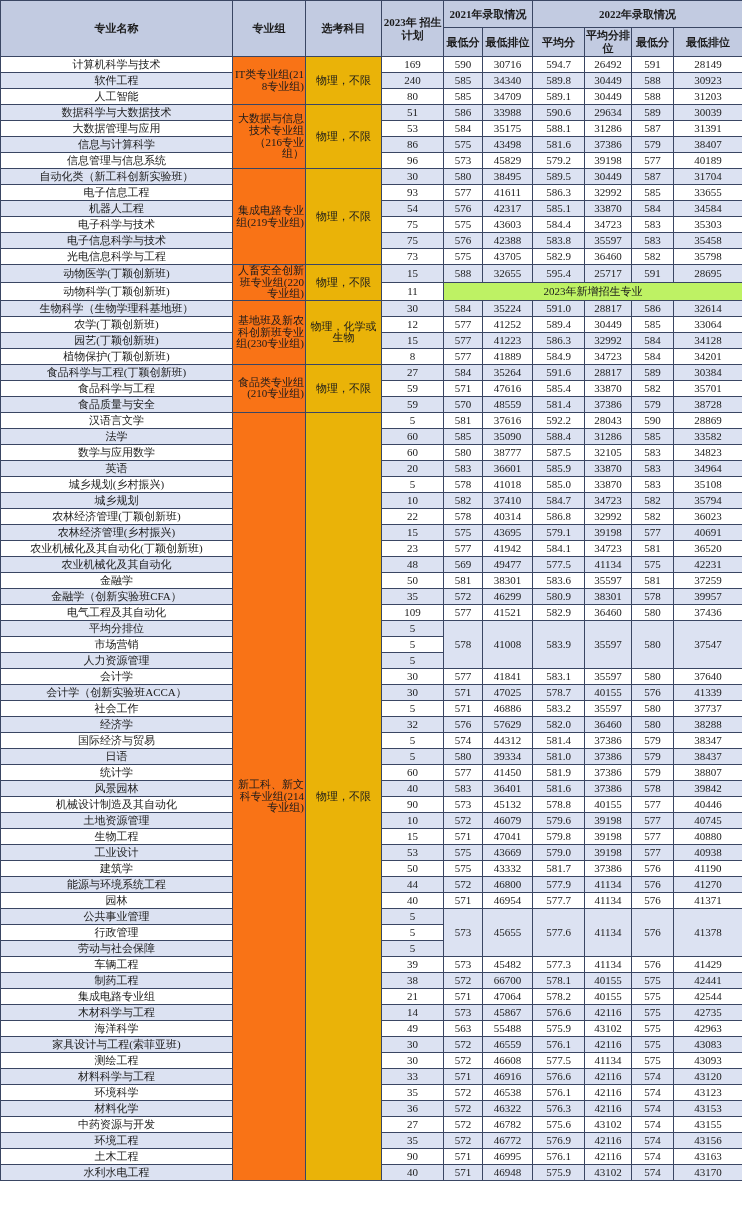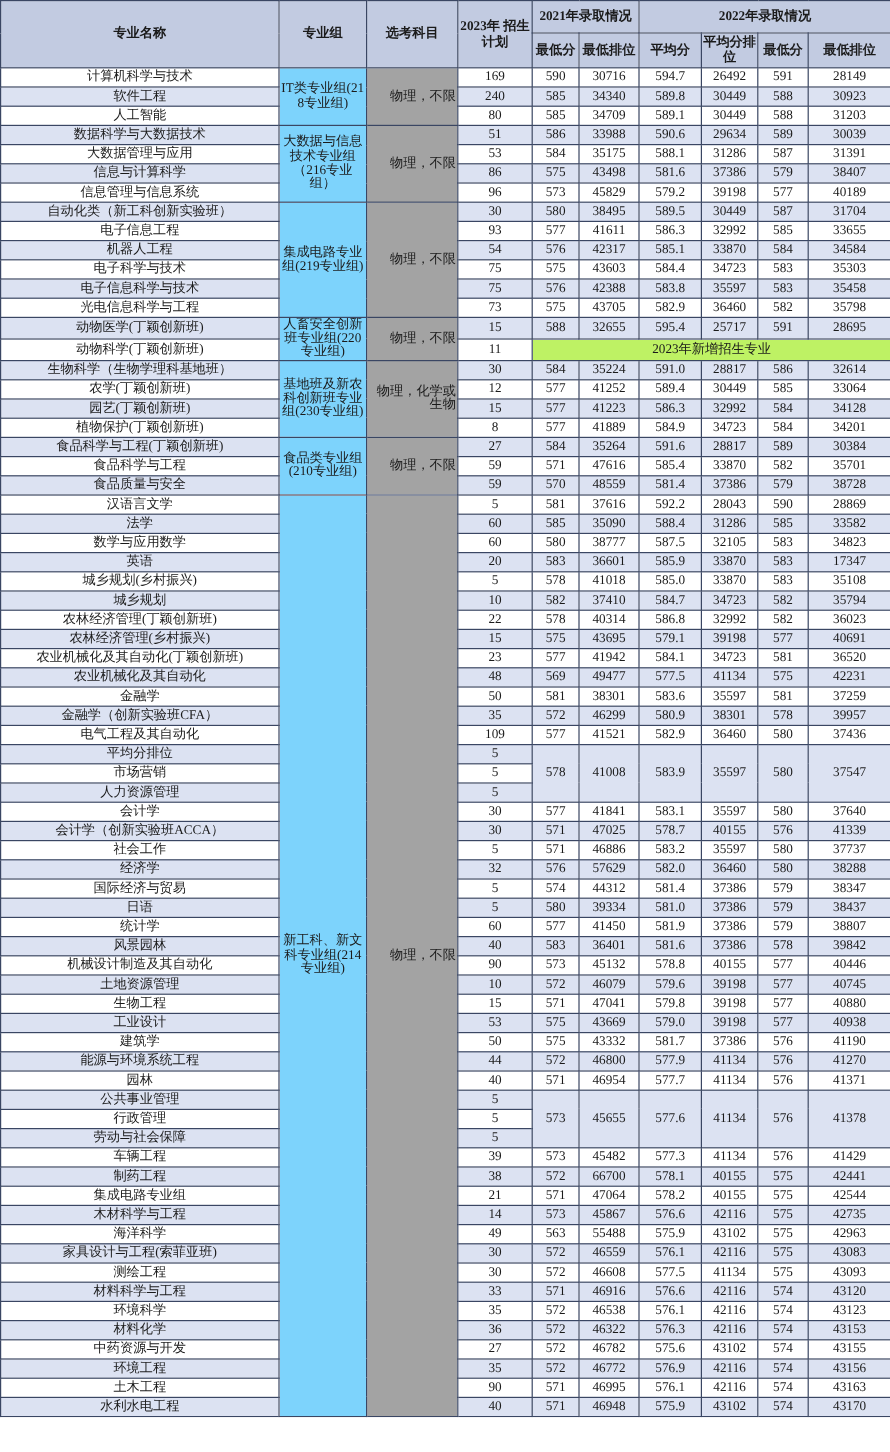--- a/index.html
+++ b/index.html
@@ -7,22 +7,22 @@
   table{border-collapse:collapse;table-layout:fixed;width:742px;
         font-family:"Liberation Serif","DejaVu Serif",serif;color:#1b1b1b;}
   th,td{border:1px solid #3a4663;text-align:center;vertical-align:middle;
         padding:0 1px;overflow:hidden;word-break:break-all;}
   th{background:#c2cbe1;font-size:11px;font-weight:700;line-height:1.15;}
   thead tr.h1 th{height:26px;}
   thead tr.h2 th{height:28px;}
   td{font-size:11px;height:15px;line-height:1.06;}
   td.c{background:#ffffff;}
   tr.stripe td.c{background:#dce2f2;}
-  td.group{background:#7dd3fc;font-size:11px;}
-  td.subjects{background:#a3a3a3;font-size:11px;text-align:right;}
+  td.group{background:#f97316;font-size:11px;text-align:right;}
+  td.subjects{background:#eab308;font-size:11px;}
   td.note{background:#bef264;}
   td.shared{background:#dce2f2;}
 </style>
 </head>
 <body>
 
 <div class="wrap">
   <table>
     <colgroup>
       <col style="width:232px">
@@ -315,21 +315,21 @@
           <td class="c">34823</td>
         </tr>
         <tr class="stripe">
           <td class="c">英语</td>
           <td class="c">20</td>
           <td class="c">583</td>
           <td class="c">36601</td>
           <td class="c">585.9</td>
           <td class="c">33870</td>
           <td class="c">583</td>
-          <td class="c">17347</td>
+          <td class="c">34964</td>
         </tr>
         <tr>
           <td class="c">城乡规划(乡村振兴)</td>
           <td class="c">5</td>
           <td class="c">578</td>
           <td class="c">41018</td>
           <td class="c">585.0</td>
           <td class="c">33870</td>
           <td class="c">583</td>
           <td class="c">35108</td>

